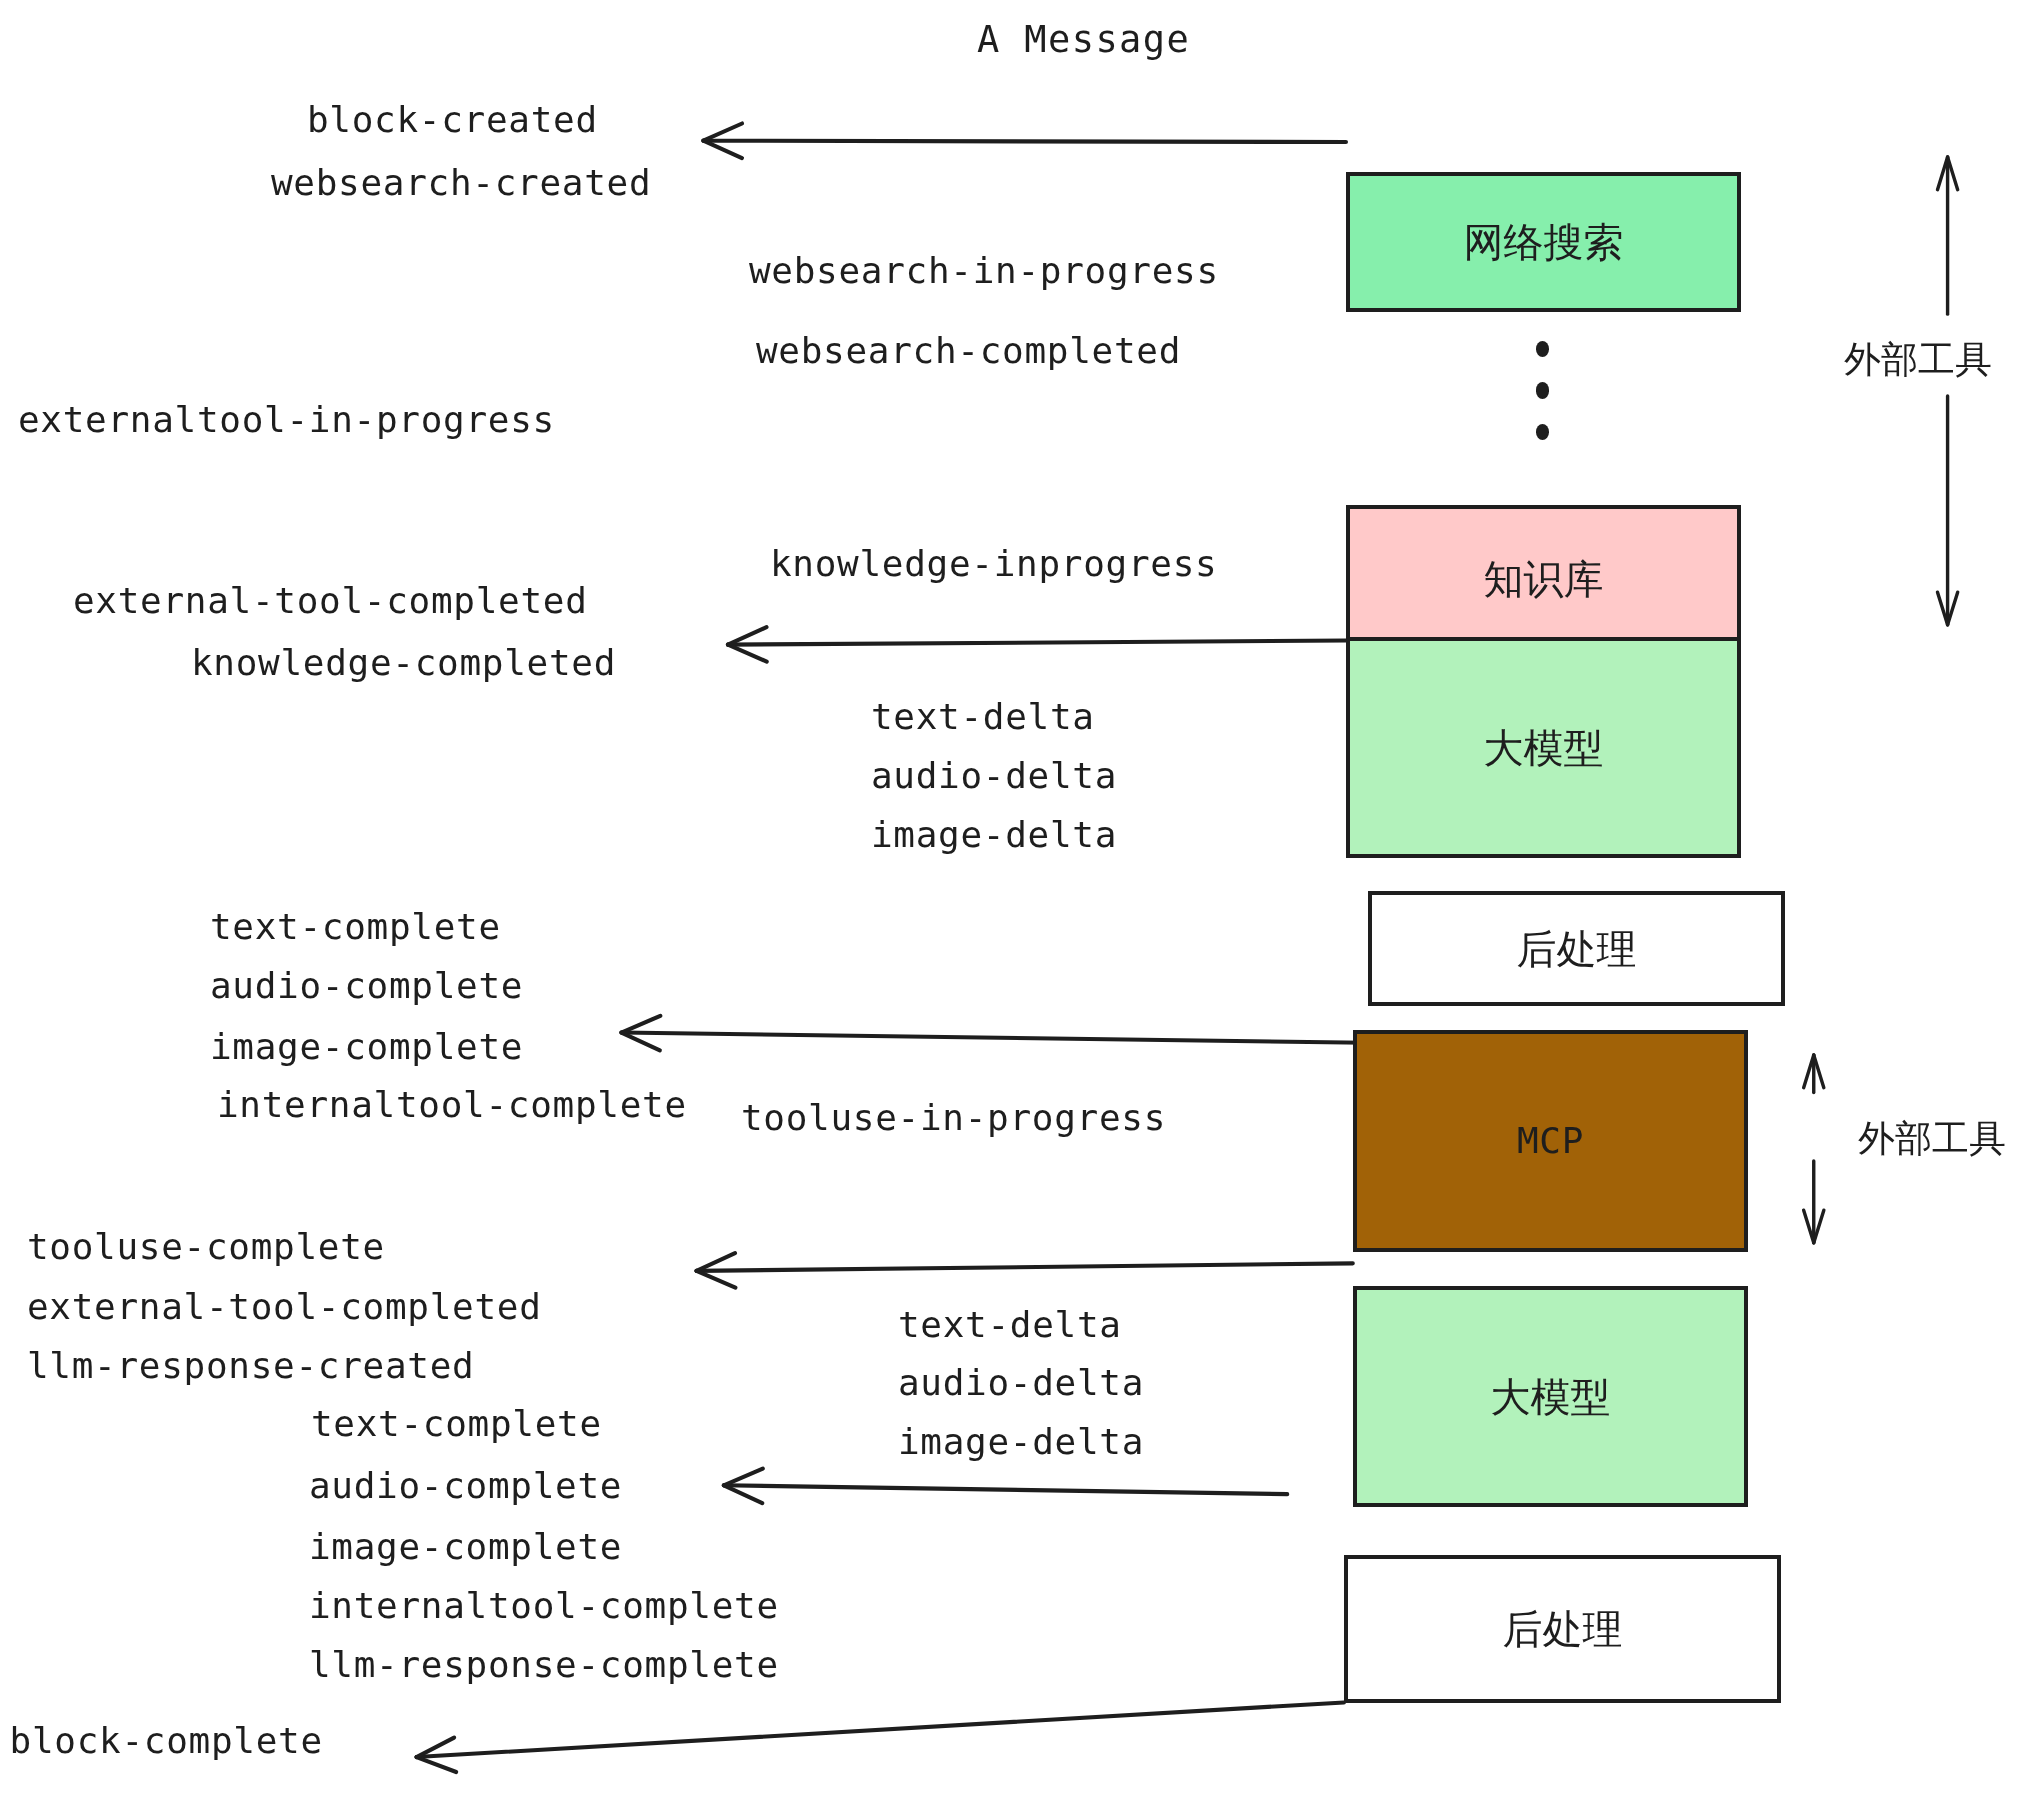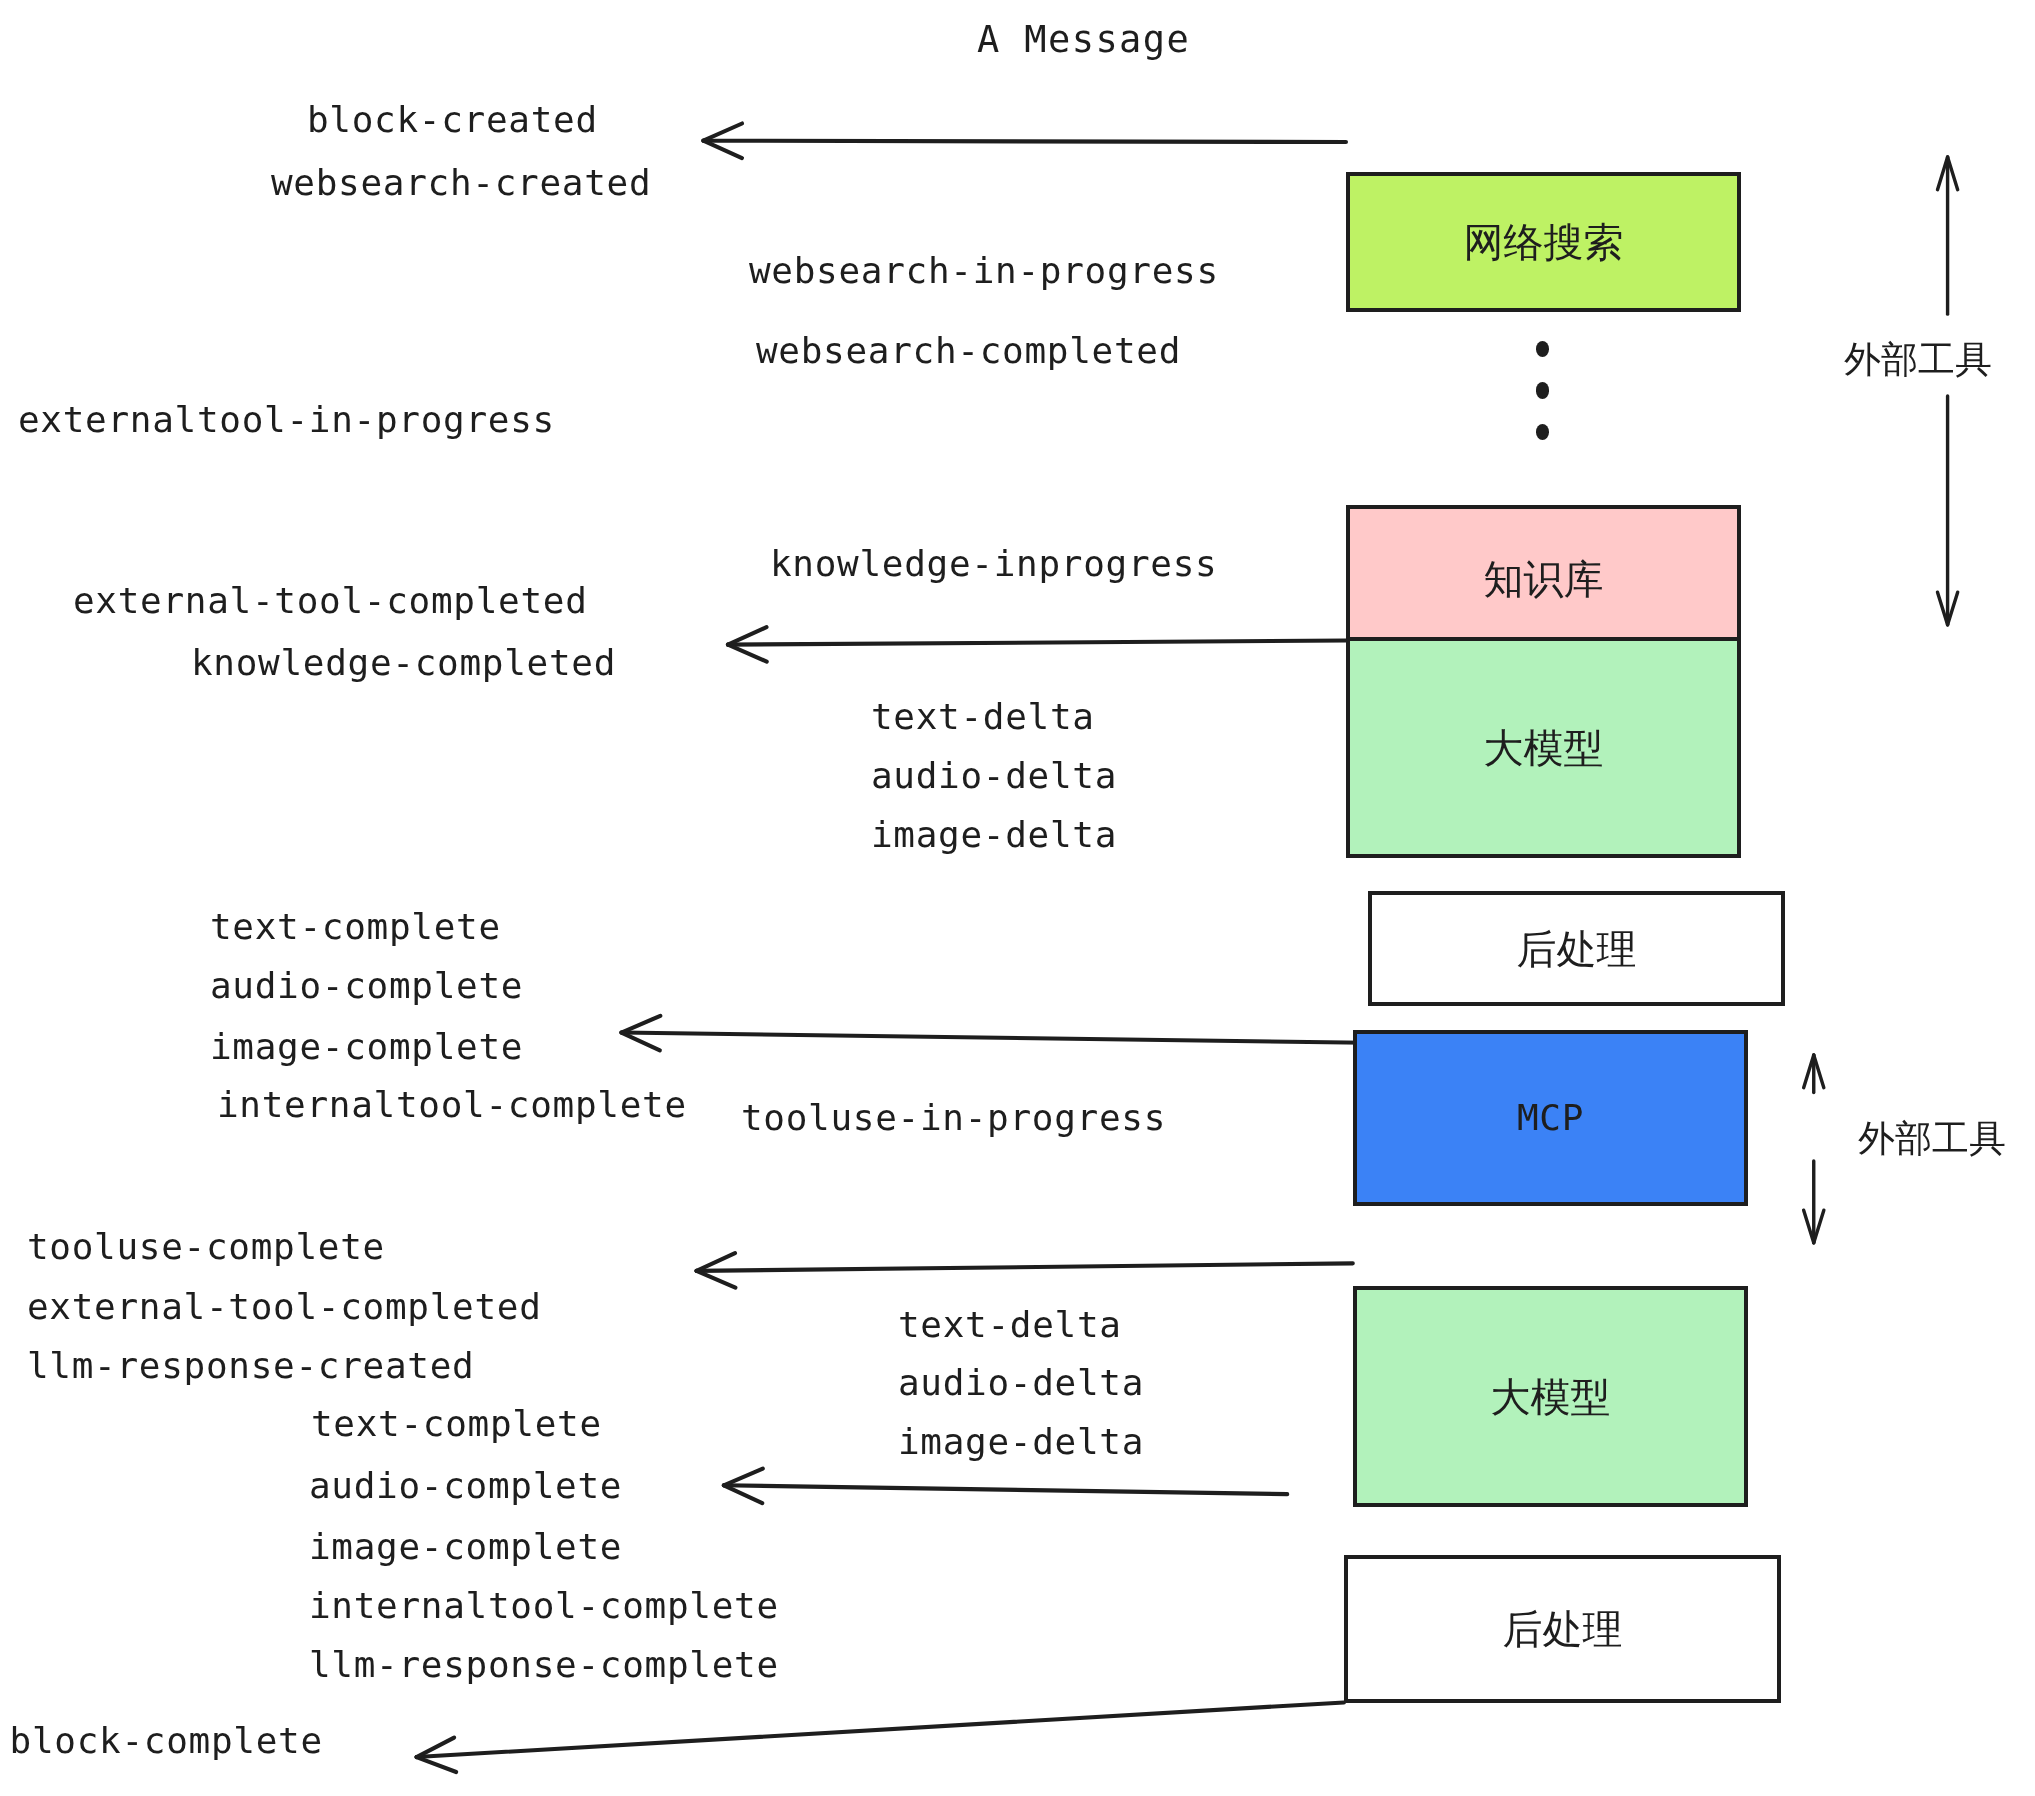--- a/index.html
+++ b/index.html
@@ -167,33 +167,33 @@
       <g>
         <line x1="2656" y1="1700" x2="2656" y2="1820" stroke="#1e1e1e" stroke-width="5" stroke-linecap="round"></line>
         <g>
           <line x1="2656" y1="1820" x2="2670.776010333067" y2="1772.2331755437197" stroke="#1e1e1e" stroke-width="5" stroke-linecap="round"></line>
           <line x1="2656" y1="1820" x2="2641.223989666933" y2="1772.2331755437197" stroke="#1e1e1e" stroke-width="5" stroke-linecap="round"></line>
         </g>
       </g>
     </svg>
 
   <div id="nodes-layer">
-      <div class="nodebox" style="left: 1346px; top: 172px; width: 395px; height: 140px; background: #bef264;">
+      <div class="nodebox" style="left: 1346px; top: 172px; width: 395px; height: 140px; background: #86efac;">
         <span class="nodelabel">网络搜索</span>
       </div>
       <div class="nodebox" style="left: 1346px; top: 505px; width: 395px; height: 147px; background: rgb(255, 201, 201);">
         <span class="nodelabel">知识库</span>
       </div>
       <div class="nodebox" style="left: 1346px; top: 637px; width: 395px; height: 221px; background: rgb(178, 242, 187);">
         <span class="nodelabel">大模型</span>
       </div>
       <div class="nodebox" style="left: 1368px; top: 891px; width: 417px; height: 115px; background: rgb(255, 255, 255);">
         <span class="nodelabel">后处理</span>
       </div>
-      <div class="nodebox mono" style="left: 1353px; top: 1030px; width: 395px; height: 176px; background: #3b82f6;">
+      <div class="nodebox mono" style="left: 1353px; top: 1030px; width: 395px; height: 222px; background: #a16207;">
         <span class="nodelabel">MCP</span>
       </div>
       <div class="nodebox" style="left: 1353px; top: 1286px; width: 395px; height: 221px; background: rgb(178, 242, 187);">
         <span class="nodelabel">大模型</span>
       </div>
       <div class="nodebox" style="left: 1344px; top: 1555px; width: 437px; height: 148px; background: rgb(255, 255, 255);">
         <span class="nodelabel">后处理</span>
       </div>
     </div>
 

